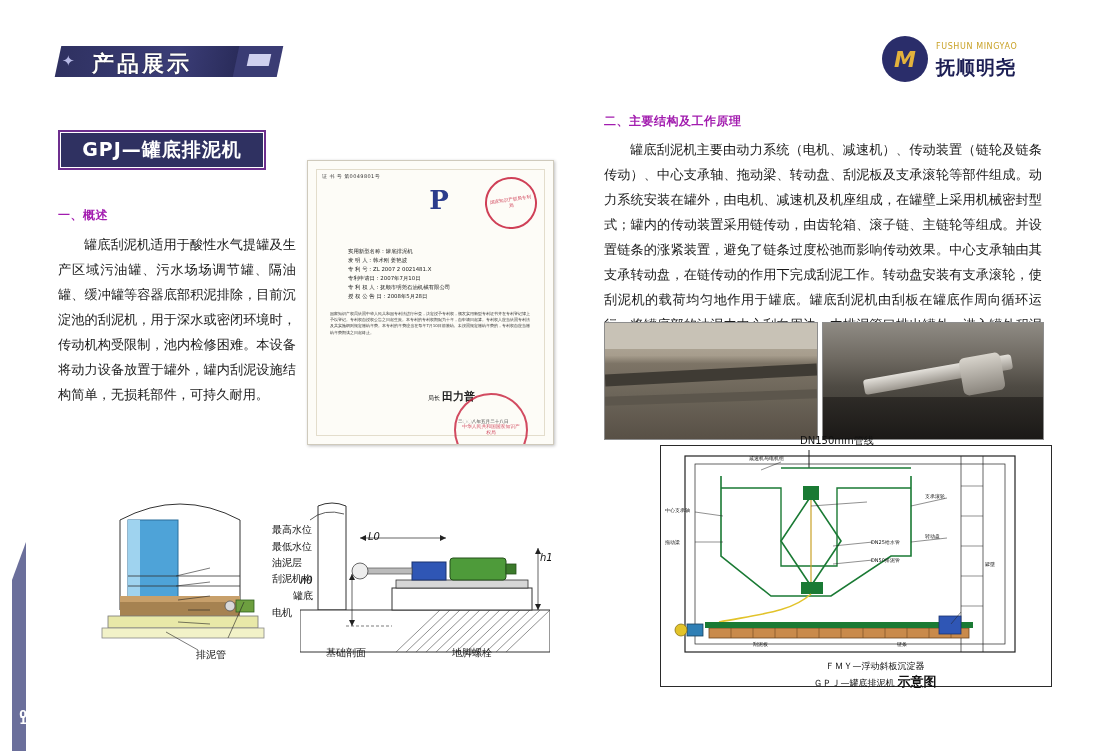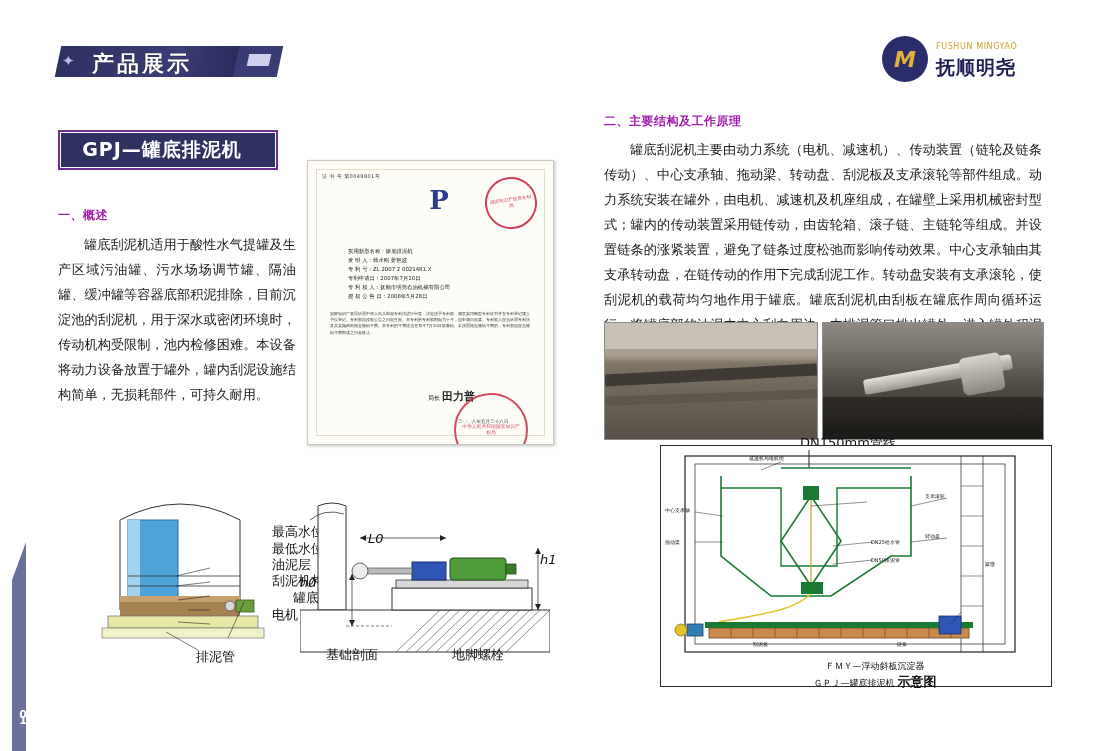--- a/index.html
+++ b/index.html
@@ -73,21 +73,20 @@
   }
   .logo-cn{
     position:absolute;left:54px;top:19px;color:#1d1f55;font-size:19px;font-weight:bold;letter-spacing:1px;
   }
 
   
   .plate{
     position:absolute;left:58px;top:130px;width:204px;height:36px;
     background:#2f3161;border:2px solid #6d2f8e;
     box-shadow:0 0 0 1px #ffffff inset;
-    padding-left:12px;
   }
   .plate-text{
     position:absolute;left:0;top:0;width:204px;height:36px;
     display:flex;align-items:center;justify-content:center;
     color:#ffffff;font-size:19px;font-weight:bold;letter-spacing:1px;
   }
 
   
   .h2{
     position:absolute;color:#a21caf;font-size:12px;font-weight:bold;letter-spacing:.5px;
@@ -183,21 +182,21 @@
   .schem{
     left:660px;top:445px;width:390px;height:240px;
     border:1px solid #2a2a2a;background:#ffffff;
   }
   .schem-cap{
     position:absolute;left:660px;top:660px;width:398px;text-align:center;
     font-size:9px;color:#111;margin-left:16px;
   }
   .schem-cap b{font-size:13px;}
   .cap{
-    position:absolute;font-size:13px;color:#111;
+    position:absolute;font-size:10px;color:#111;
   }
   svg{display:block;}
   .lbl-sm{font-size:5px;fill:#111;font-family:"DejaVu Sans","Liberation Sans",sans-serif;}
 </style>
 </head>
 <body>
 
 <div class="spine">
   <div class="spine-bar"></div>
 </div>

